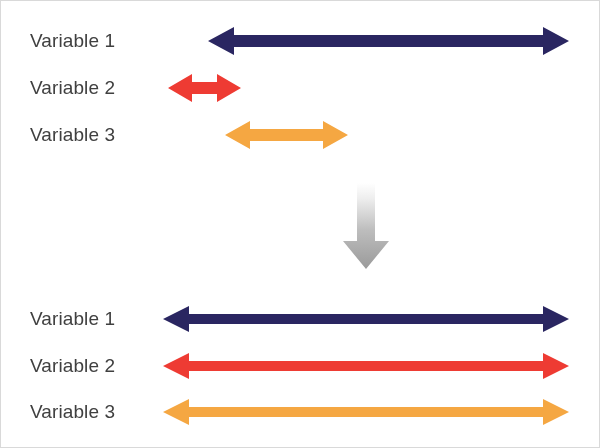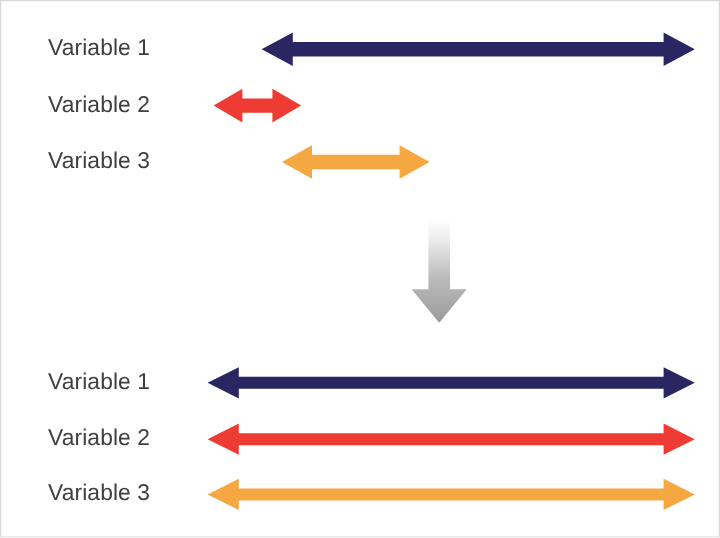--- a/index.html
+++ b/index.html
@@ -15,21 +15,21 @@
     position: relative;
     width: 600px;
     height: 448px;
     background: #ffffff;
     box-sizing: border-box;
     border: 1px solid #d9d9d9;
     overflow: hidden;
   }
   .panel {
     position: absolute;
-    left: 12px;
+    left: 2px;
     width: 568px;
   }
   #panel-before { top: 0; height: 175px; }
   #panel-after  { top: 288px; height: 160px; }
 
   .row {
     position: absolute;
     left: 0;
     width: 600px;
     height: 46px;

